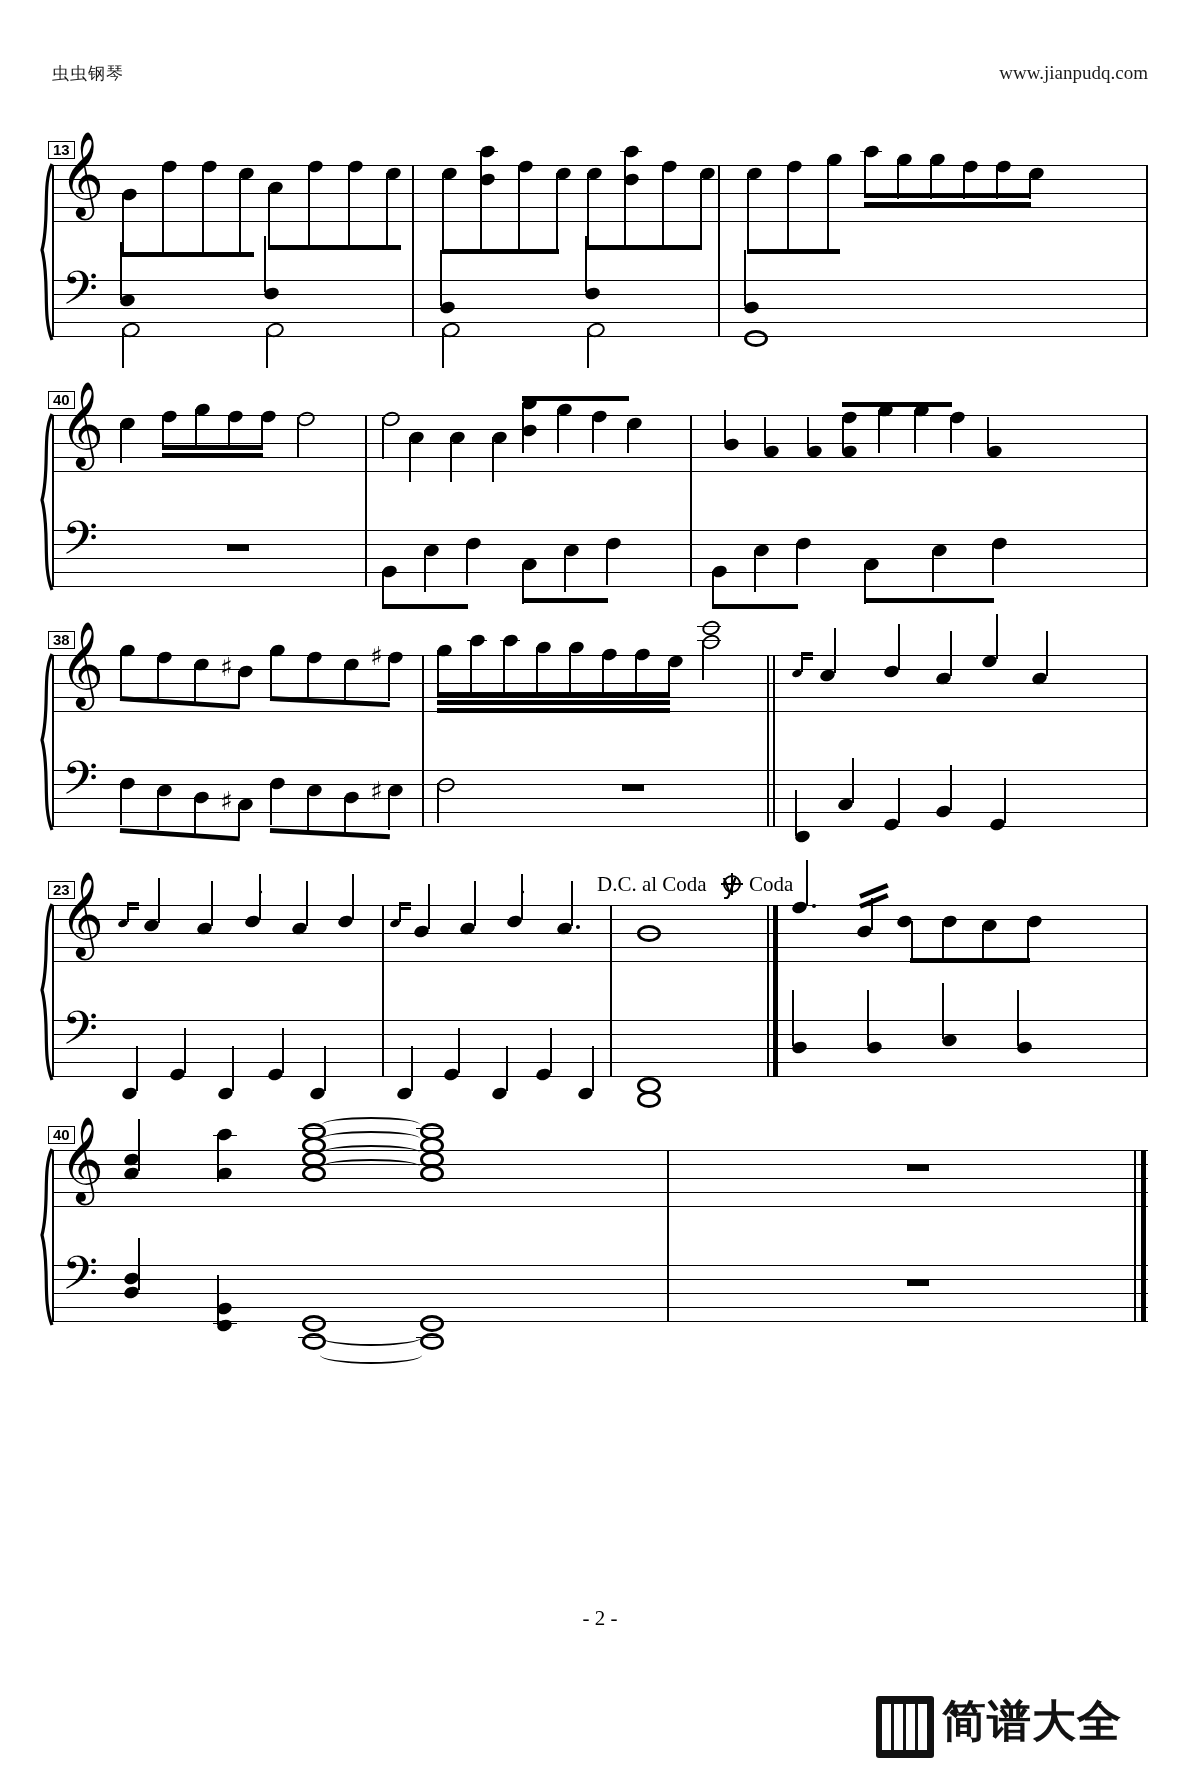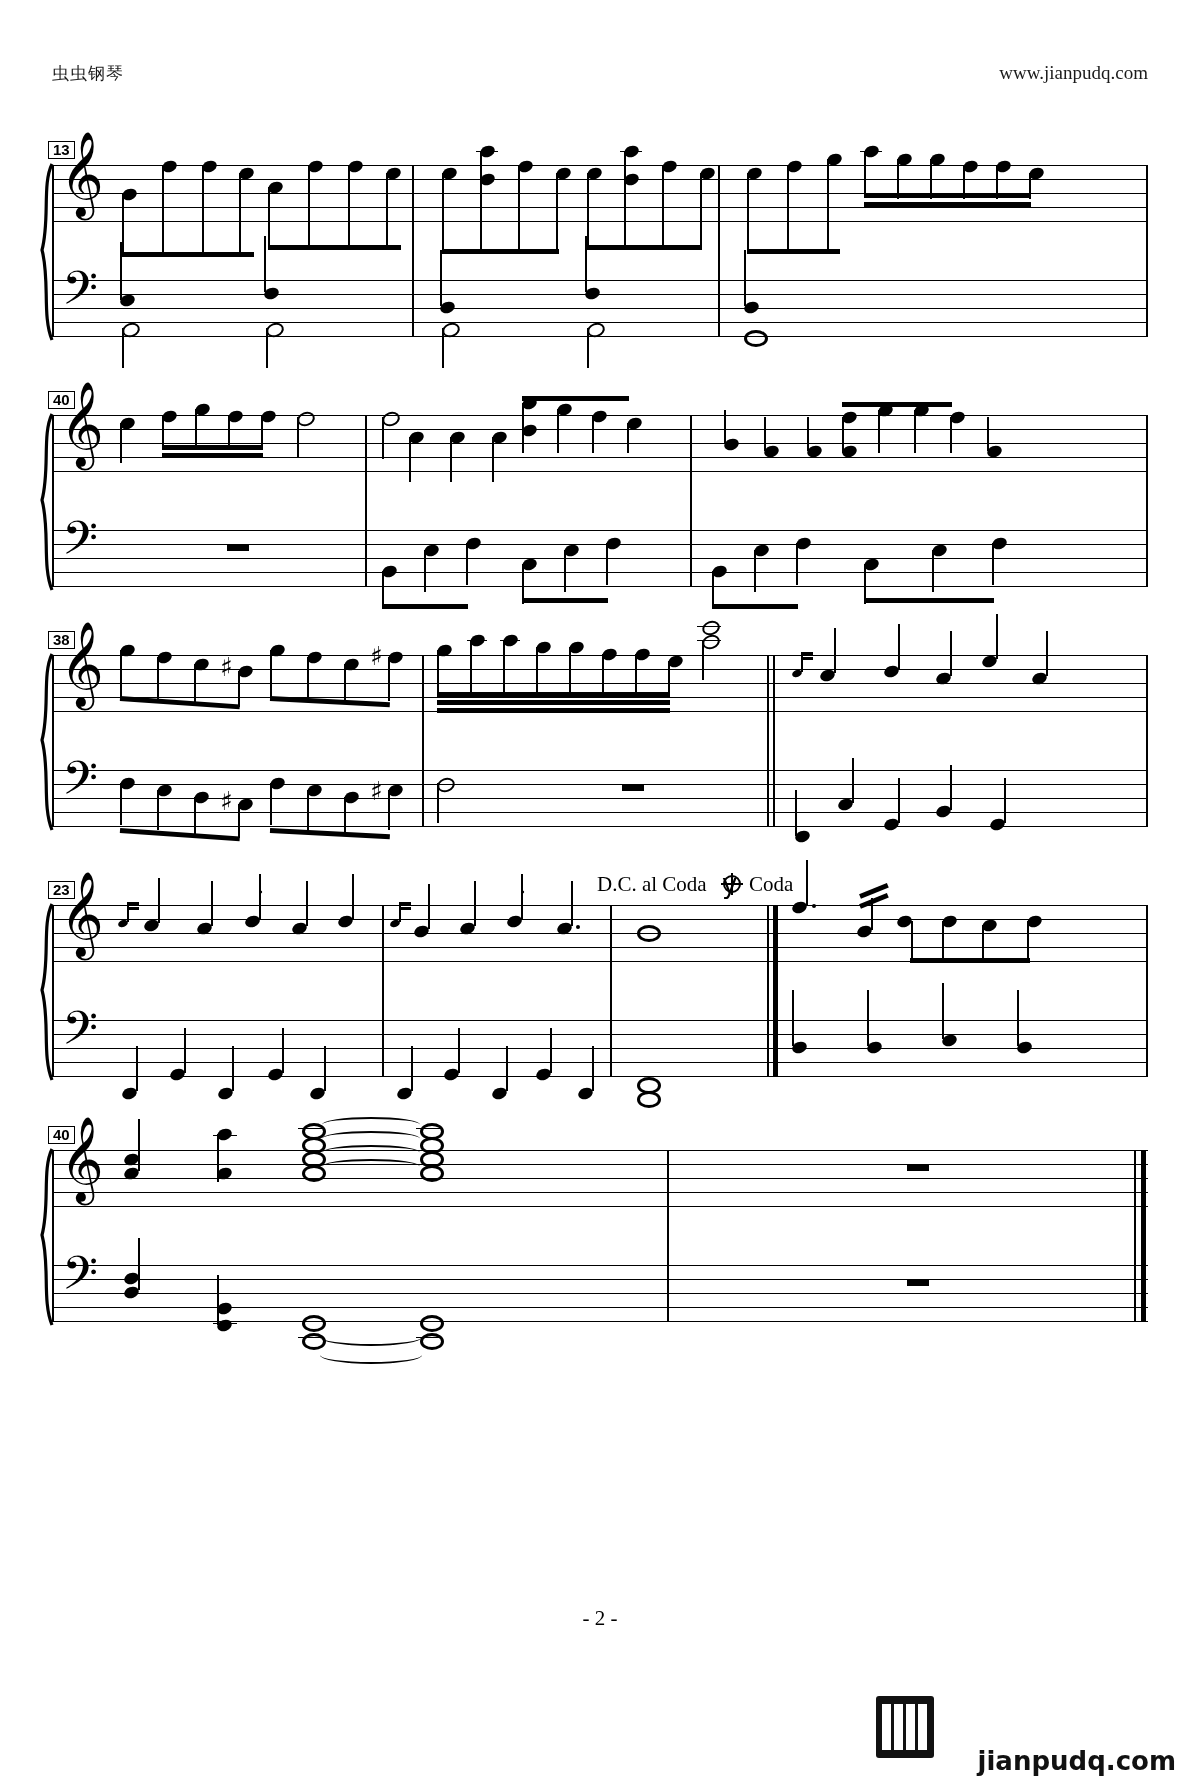--- a/index.html
+++ b/index.html
@@ -820,16 +820,16 @@
 
   <div class="page-number">- 2 -</div>
 
   <div class="logo">
     <div class="keys">
       <i style="left:6px;"></i>
         <i style="left:18px;"></i>
         <i style="left:30px;"></i>
         <i style="left:42px;"></i>
     </div>
-    <div class="url">jianpudq.com</div>
+    <div class="cn">简谱大全</div>
   </div>
 
 </div>
 
 </body></html>

